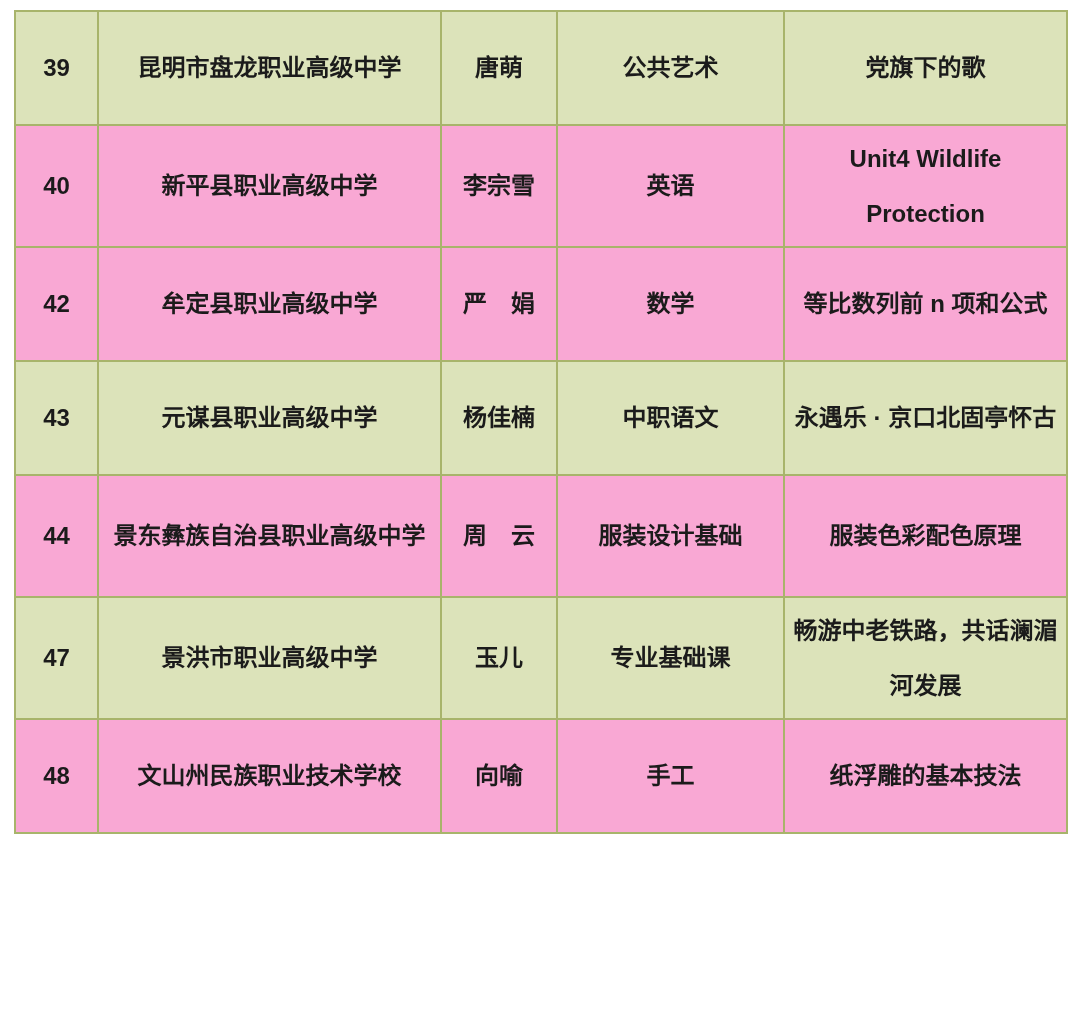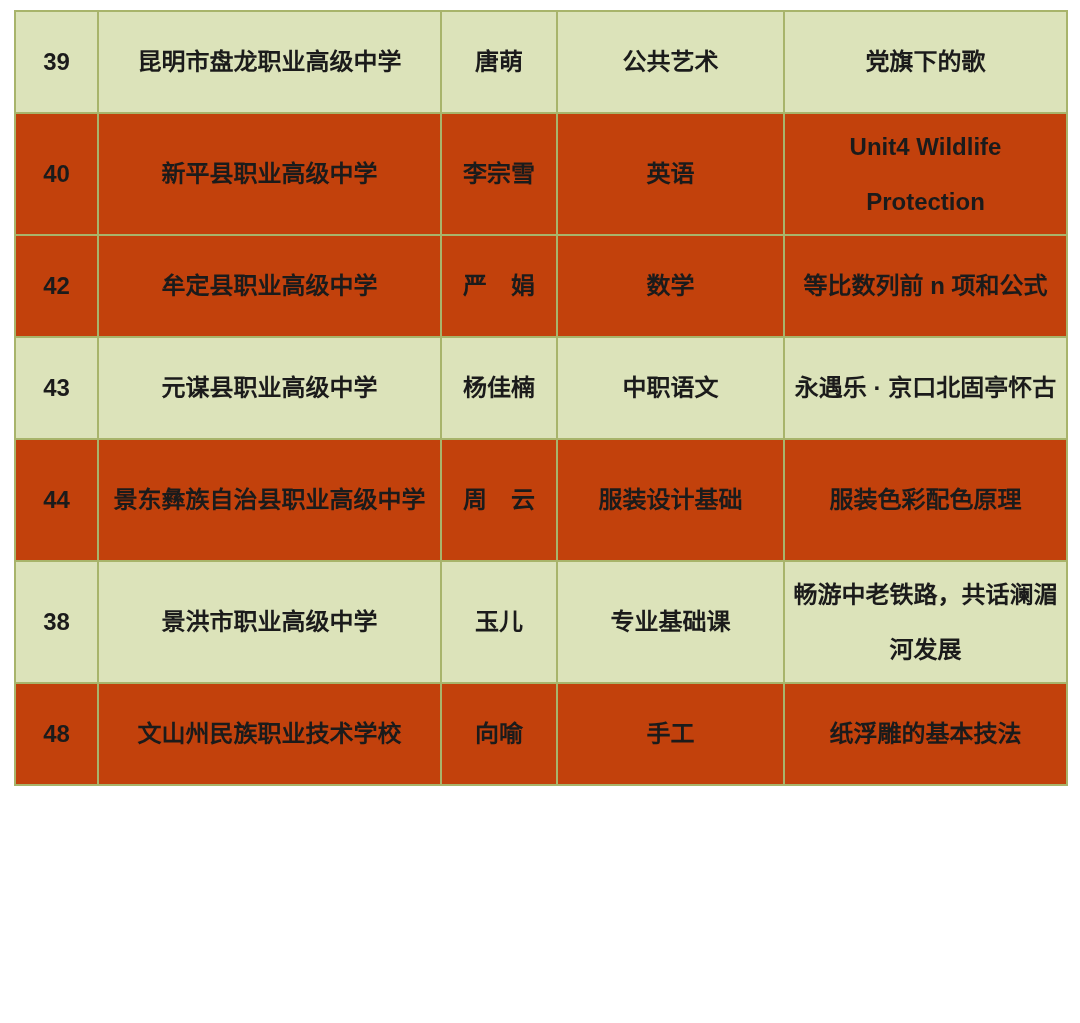--- a/index.html
+++ b/index.html
@@ -31,22 +31,22 @@
     line-height: 2.3;
     padding: 0 6px;
     overflow: hidden;
   }
   td.c-no      { padding: 0 4px; }
   td.c-school  { padding: 0 20px; }
   td.c-teacher { padding: 0 4px; }
   td.c-subject { padding: 0 8px; }
   td.c-lesson  { padding: 0 5px; }
   tr.row-green td { background: #dce3ba; }
-  tr.row-white td { background: #c2410c; }
-  tr.h-single { height: 102px; padding-left: 12px; }
+  tr.row-white td { background: #f9a8d4; }
+  tr.h-single { height: 114px; padding-left: 12px; }
   tr.h-double { height: 122px; }
 </style>
 </head>
 <body>
 
 <div class="table-wrap">
   <table class="award-table">
     <colgroup>
       <col style="width:83px">
       <col style="width:343px">
@@ -84,21 +84,21 @@
         <td class="c-lesson">永遇乐 · 京口北固亭怀古</td>
       </tr>
       <tr class="row-white h-double">
         <td class="c-no">44</td>
         <td class="c-school">景东彝族自治县职业高级中学</td>
         <td class="c-teacher">周　云</td>
         <td class="c-subject">服装设计基础</td>
         <td class="c-lesson">服装色彩配色原理</td>
       </tr>
       <tr class="row-green h-double">
-        <td class="c-no">38</td>
+        <td class="c-no">47</td>
         <td class="c-school">景洪市职业高级中学</td>
         <td class="c-teacher">玉儿</td>
         <td class="c-subject">专业基础课</td>
         <td class="c-lesson">畅游中老铁路，共话澜湄河发展</td>
       </tr>
       <tr class="row-white h-single">
         <td class="c-no">48</td>
         <td class="c-school">文山州民族职业技术学校</td>
         <td class="c-teacher">向喻</td>
         <td class="c-subject">手工</td>

